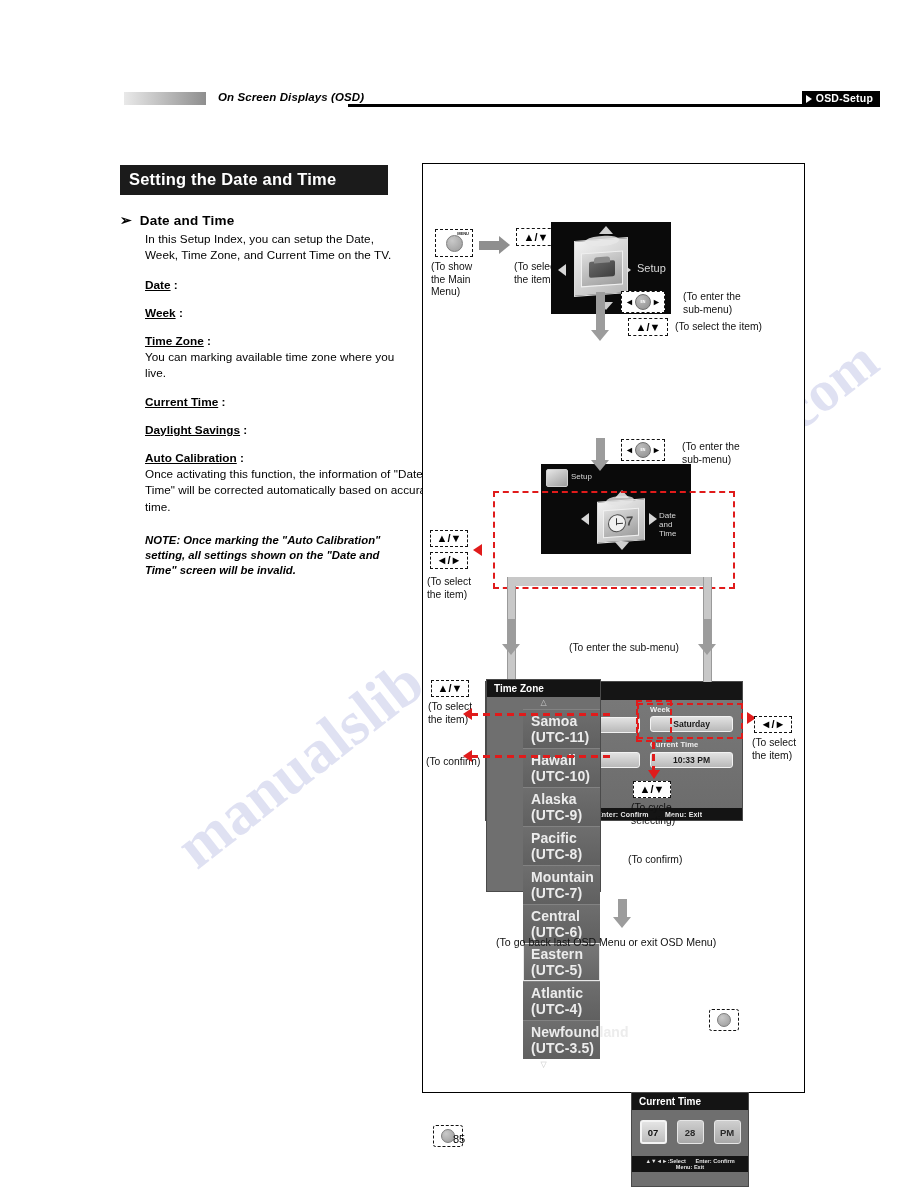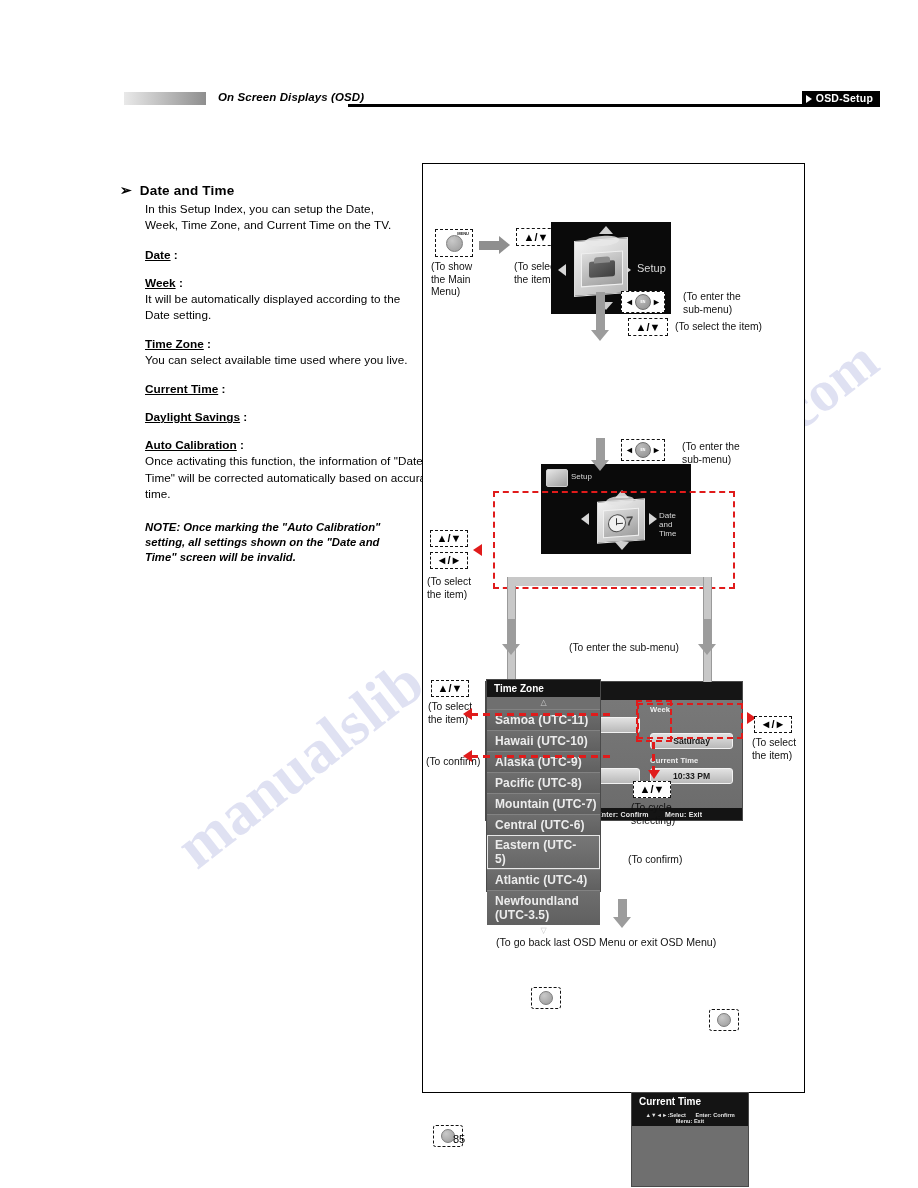--- a/index.html
+++ b/index.html
@@ -152,22 +152,22 @@
   }
   .osd-foot span { margin:0 7px; }
 
   
   .tzpanel { background:#6f6f6f; border:1px solid #4a4a4a; }
   .tz-title { background:#141414; color:#fff; font-size:10px; font-weight:bold; padding:3px 0 3px 7px; }
   .tz-scroll { text-align:center; color:#c9c9c9; font-size:8px; line-height:8px; padding:2px 0; }
   .tz-item {
     background:linear-gradient(to bottom,#6e6e6e,#606060);
     border-top:1px solid #828282;
-    color:#ececec; font-size:12px; font-weight:bold;
-    padding:3px 0 3px 8px; letter-spacing:.1px;
+    color:#ececec; font-size:14px; font-weight:bold;
+    padding:3px 0 3px 8px; letter-spacing:.1px;margin-left:36px;
   }
   .tz-item.sel { border:1.4px solid #e8e8e8; background:linear-gradient(to bottom,#777,#666); padding:2px 16px 2px 7px; }
 
   
   .ctpanel { background:#6f6f6f; border:1px solid #4a4a4a; position:relative; }
   .ct-title { background:#141414; color:#fff; font-size:10px; font-weight:bold; padding:3px 0 3px 7px; }
   .ct-row { display:flex; gap:10px; justify-content:center; padding:10px 0 12px 0; }
   .ct-cell {
     width:27px;height:24px; border-radius:3px;
     background:linear-gradient(to bottom,#cfcfcf,#a8a8a8);
@@ -211,34 +211,34 @@
 <div class="hdr-rule"></div>
 <div class="hdr-tag">
   <span class="tri"></span>
   <span>OSD-Setup</span>
 </div>
 
 <div class="wm" style="left:140px; top:690px;">manualslib.com</div>
 <div class="wm" style="left:520px; top:440px; font-size:58px;">manualslib.com</div>
 
 <div id="left-col">
+  <div class="section-banner">Setting the Date and Time</div>
 
   <div class="bullet-row">
     <span class="bullet-arrow">➢</span>
     <span class="bullet-title">Date and Time</span>
   </div>
   <div class="para">In this Setup Index, you can setup the Date, Week, Time Zone, and Current Time on the TV.</div>
 
   <div class="subhead"><u>Date</u> :</div>
 
   <div class="subhead"><u>Week</u> :</div>
-  <div class="para" style="margin-top:1px">It will be automatically displayed according to the Date setting.</div>
 
   <div class="subhead"><u>Time Zone</u> :</div>
-  <div class="para" style="margin-top:1px">You can select available time used where you live.</div>
+  <div class="para" style="margin-top:1px">You can marking available time zone where you live.</div>
 
   <div class="subhead"><u>Current Time</u> :</div>
 
   <div class="subhead"><u>Daylight Savings</u> :</div>
 
   <div class="subhead"><u>Auto Calibration</u> :</div>
   <div class="para" style="margin-top:1px; width:305px;">Once activating this function, the information of "Date and Time" will be corrected automatically based on accurate time.</div>
 
   <div class="note">NOTE: Once marking the "Auto Calibration" setting, all settings shown on the "Date and Time" screen will be invalid.</div>
 </div>
@@ -340,21 +340,21 @@
   <div class="abs osd" style="left:62px; top:307px; width:258px; height:140px;">
     <div class="osd-title">Date and Time</div>
     <div class="osd-body">
       <div style="display:flex; gap:10px;">
         <div style="flex:1.75;">
           <div class="fl">Date</div>
           <div class="fv" style="margin-top:3px;">May 21, 2005</div>
         </div>
         <div style="flex:1;">
           <div class="fl">Week</div>
-          <div class="fv" style="margin-top:19px;">Saturday</div>
+          <div class="fv" style="margin-top:2px;">Saturday</div>
         </div>
       </div>
       <div style="display:flex; gap:10px; margin-top:7px;">
         <div style="flex:1.75;">
           <div class="fl">Time Zone</div>
           <div class="fv" style="margin-top:3px;">Pacific (UTC-8)</div>
         </div>
         <div style="flex:1;">
           <div class="fl">Current Time</div>
           <div class="fv" style="margin-top:3px;">10:33 PM</div>
@@ -427,20 +427,25 @@
     <div class="tz-scroll">▽</div>
   </div>
 
   <div class="redline" style="left:48px; top:549px; width:140px;"></div>
   <div class="redline" style="left:48px; top:591px; width:140px;"></div>
   <div class="redtri-l" style="left:40px; top:544px;"></div>
   <div class="redtri-l" style="left:40px; top:586px;"></div>
 
   <div class="abs ctpanel" style="left:208px; top:512px; width:118px; height:95px;">
     <div class="ct-title">Current Time</div>
+    <div class="ct-row">
+      <div class="ct-cell hl">07</div>
+      <div class="ct-cell">28</div>
+      <div class="ct-cell">PM</div>
+    </div>
     <div class="ct-foot">
       <span>▲▼◄►:Select</span>
       <span>Enter: Confirm</span>
       <span>Menu: Exit</span>
     </div>
   </div>
 
   <div class="redbox" style="left:214px; top:539px; width:106px; height:36px;"></div>
   <div class="redbox" style="left:213px; top:536px; width:36px; height:42px;"></div>
   <div class="redtri-r" style="left:324px; top:548px;"></div>

